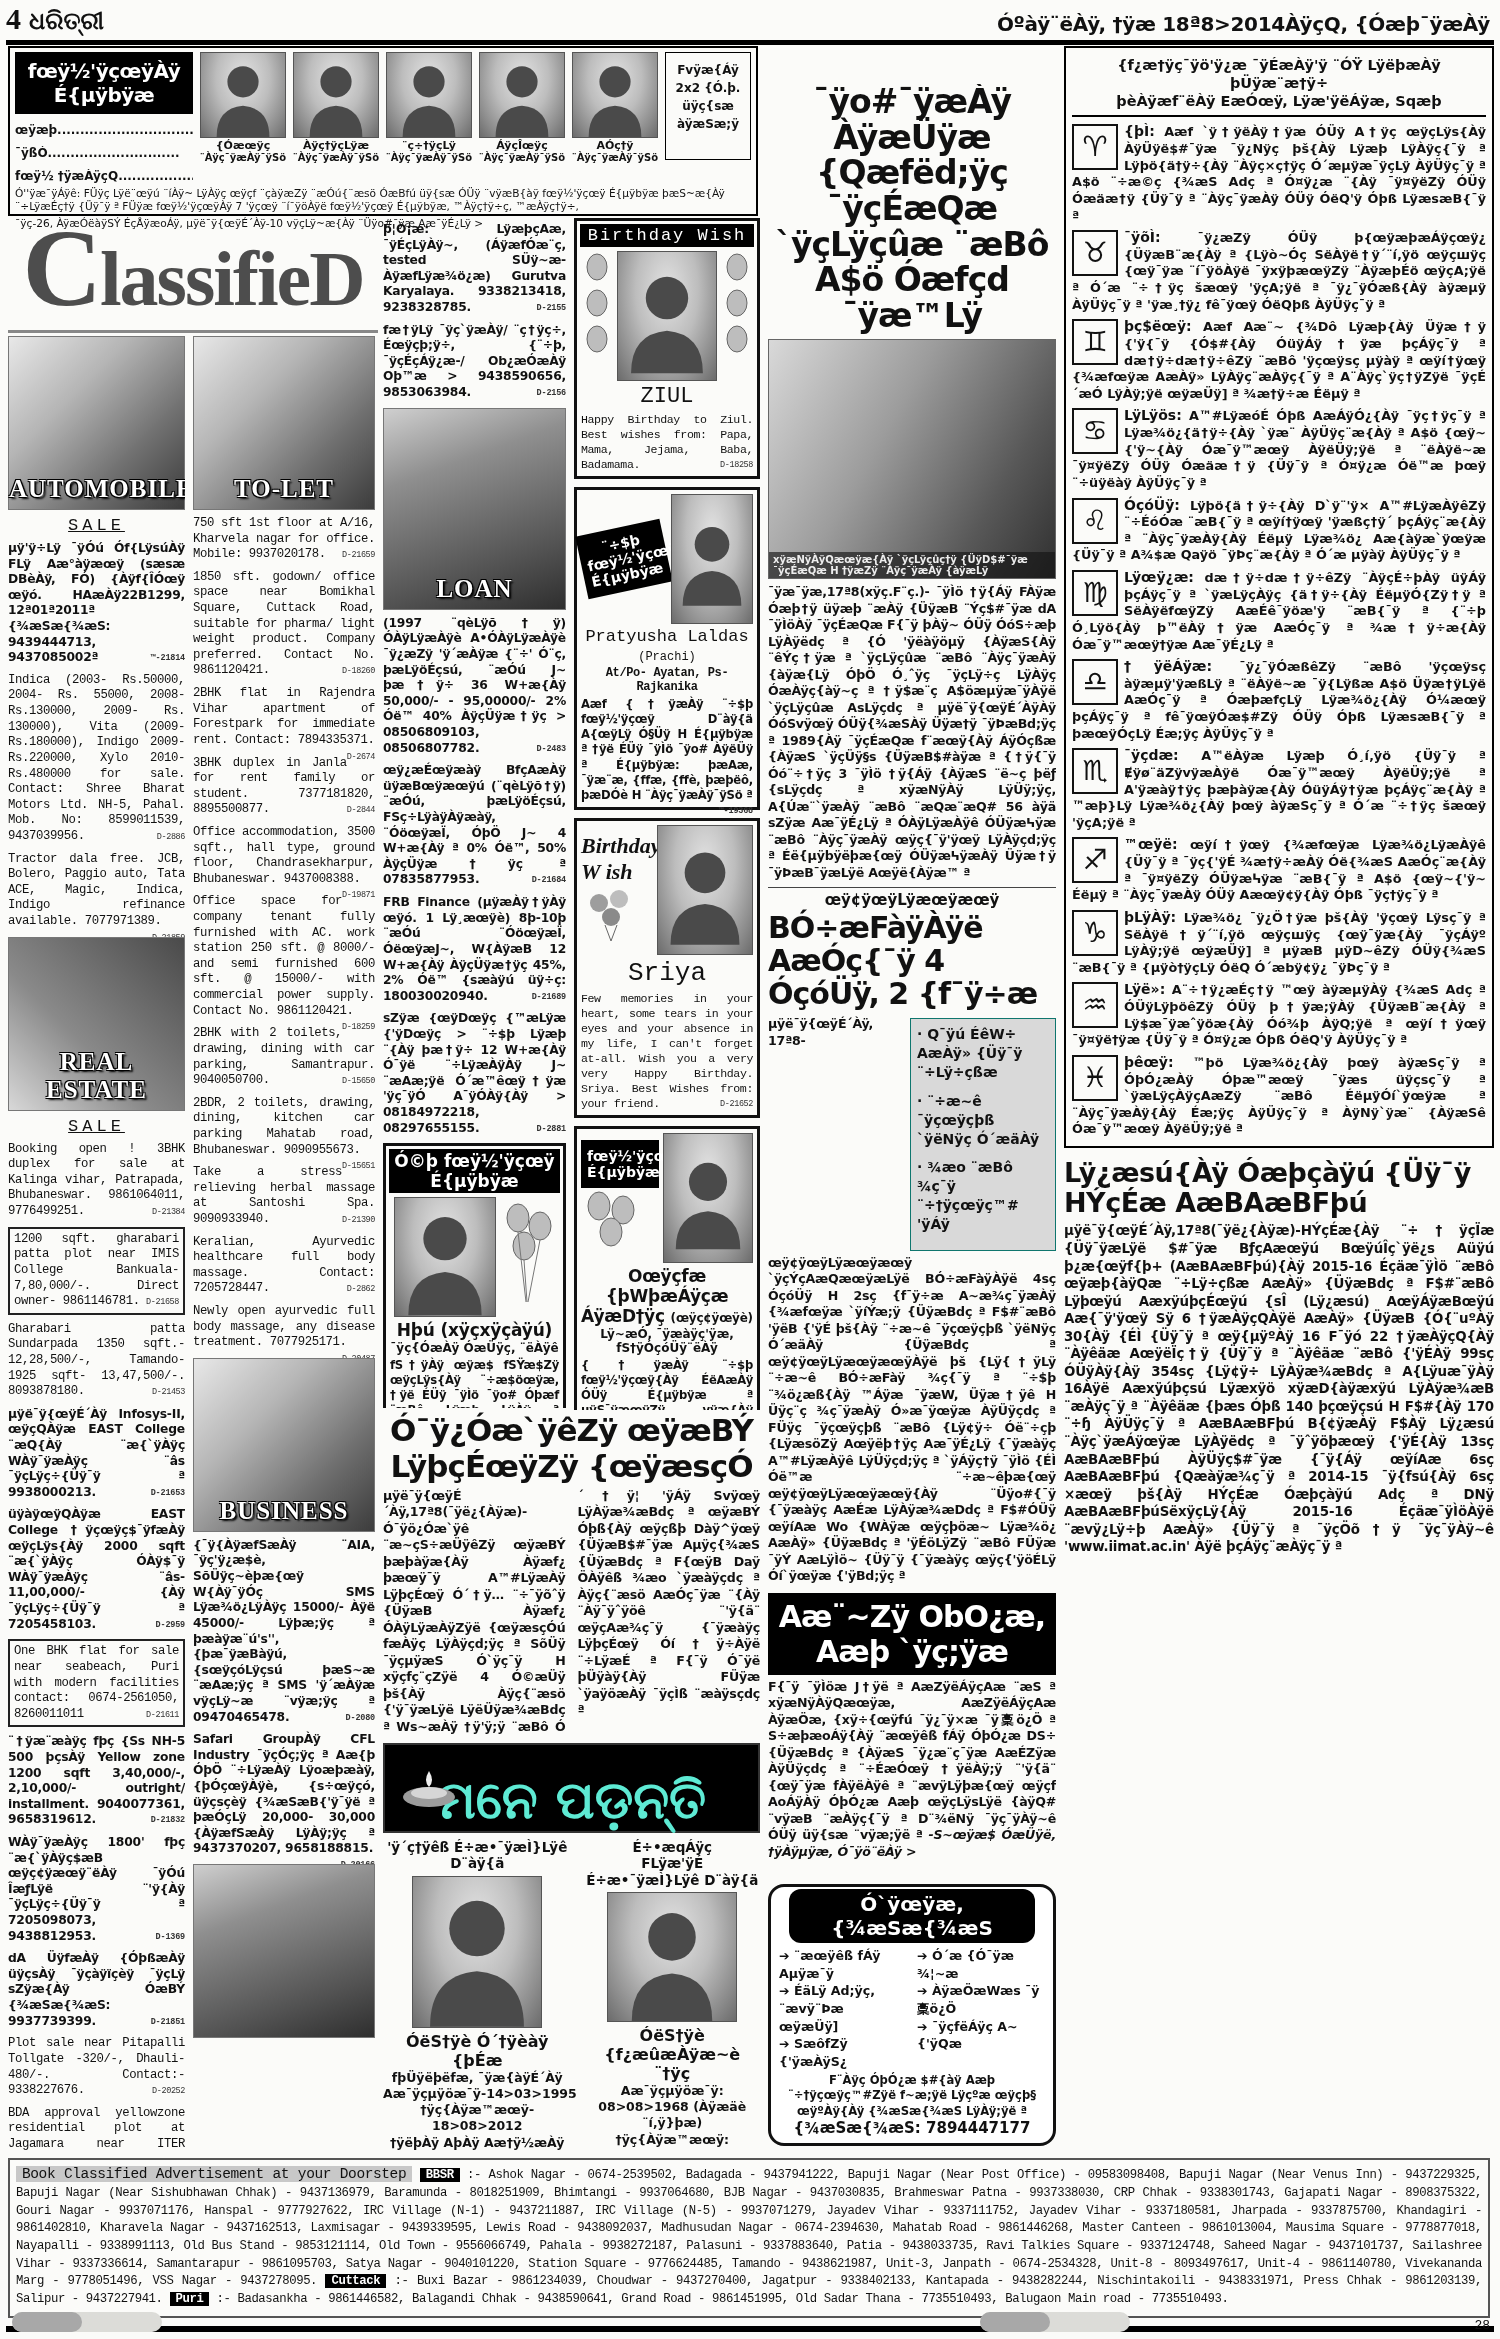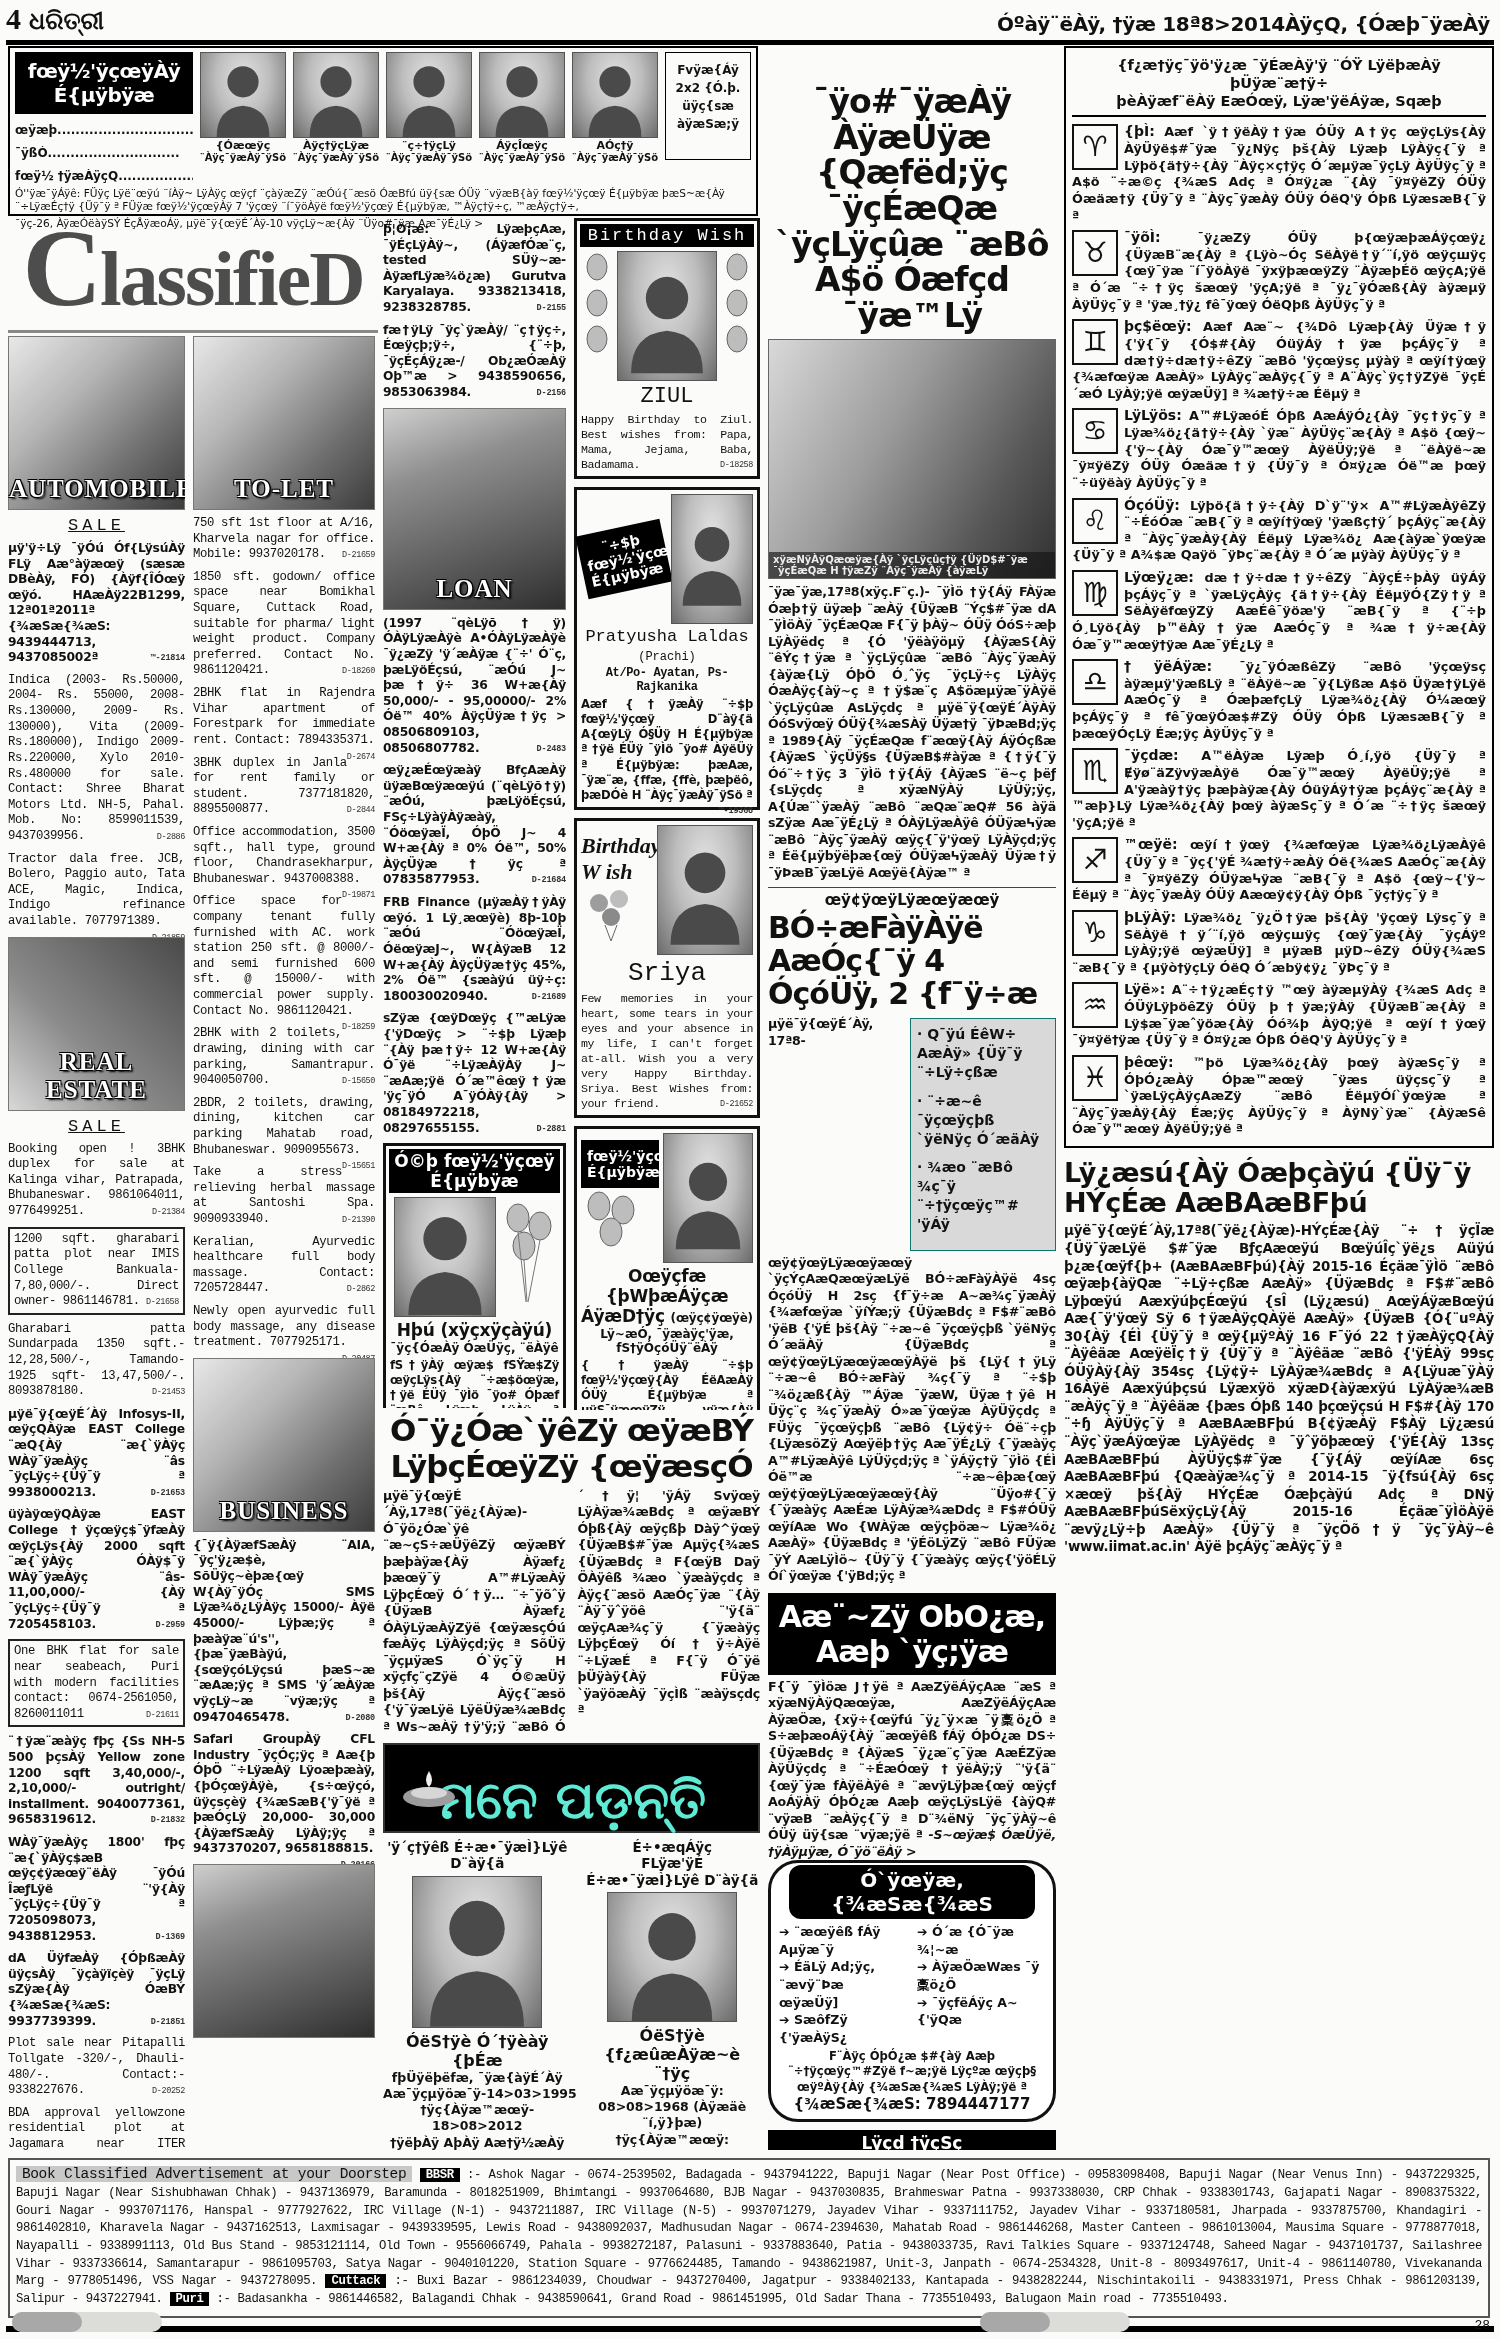--- a/index.html
+++ b/index.html
@@ -52,21 +52,21 @@
                    font-size:10px;padding:2px 4px;font-weight:bold;}
   .news{font-size:12.6px;font-weight:bold;line-height:1.31;text-align:justify;letter-spacing:-.2px;}
   .subhead{text-align:center;font-size:15px;font-weight:bold;border-top:1px solid #444;margin-top:6px;padding-top:3px;}
   .h2big{font-size:30px;font-weight:bold;letter-spacing:-1px;line-height:1.1;margin:2px 0 6px;}
   .sidebox{float:right;width:132px;background:#d9d9d9;border:1px solid #0f766e;margin:2px 0 4px 6px;padding:6px 6px;}
   .sidebox .bul{font-size:14px;font-weight:bold;line-height:1.35;margin-bottom:10px;}
   .sidebox .bul:before{content:"· ";}
   .barhead{background:#000;color:#fff;font-size:30px;font-weight:bold;text-align:center;
            letter-spacing:-1px;padding:6px 2px;margin:8px 0 4px;}
   .signoff{font-style:italic;font-weight:bold;font-size:12.6px;}
-  .roundbox{border:3px solid #111;border-radius:30px;margin-top:0;padding:4px 8px 6px;position:relative;background:#fff;}
+  .roundbox{border:3px solid #111;border-radius:16px;margin-top:24px;padding:4px 8px 6px;position:relative;background:#fff;}
   .roundbox .rb-title{background:#000;color:#fff;border-radius:12px;text-align:center;font-size:20px;
                       font-weight:bold;padding:3px 0;margin:-2px 10px 4px;}
   .rb-bullets{columns:2;column-gap:10px;}
   .rb-bullets .bi{font-size:12.6px;font-weight:bold;line-height:1.4;break-inside:avoid;}
   .rb-bullets .bi:before{content:"➔ ";}
   .rb-foot{font-size:11.6px;font-weight:bold;text-align:center;margin-top:3px;line-height:1.3;}
   .rb-phone{text-align:center;font-size:15px;font-weight:bold;}
   .smallblack{background:#000;color:#fff;font-size:17px;font-weight:bold;text-align:center;padding:3px 0;margin:8px 0 3px;}
   
   .horo{border:2px solid #000;padding:4px 6px;box-sizing:border-box;}

